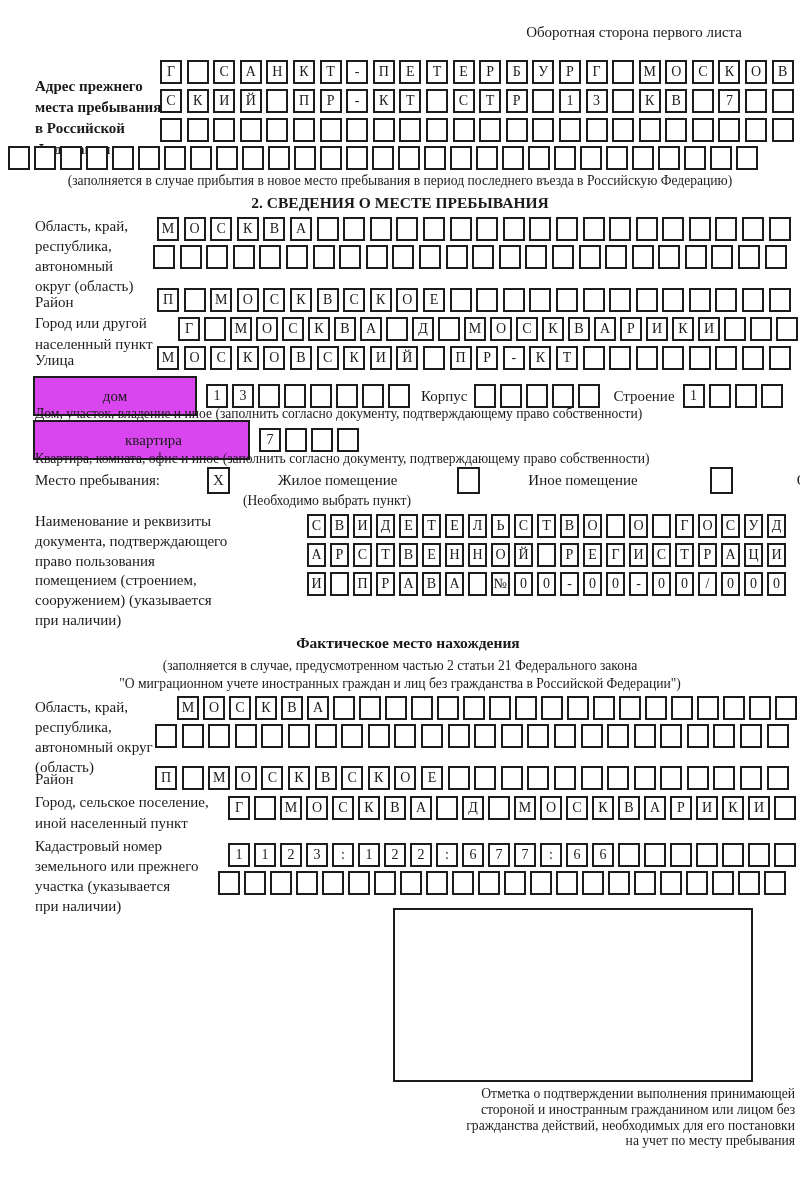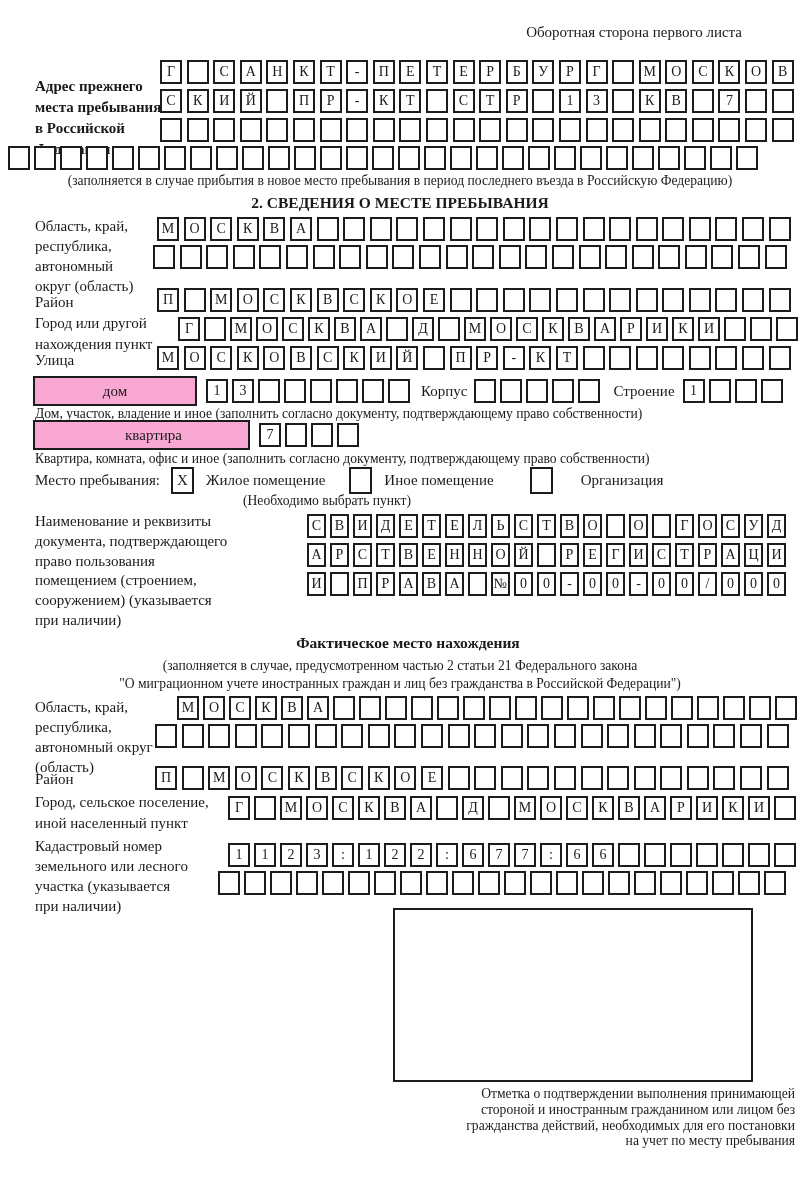--- a/index.html
+++ b/index.html
@@ -16,22 +16,22 @@
   .cellrow{display:flex;gap:4.6px;}
   .pitch26{gap:4px;}
   .cell{
     width:22px;height:24px;box-sizing:border-box;border:2px solid #1c1c1c;
     display:flex;align-items:center;justify-content:center;flex:0 0 auto;
     font-size:14px;line-height:1;background:#fff;
   }
   .small .cell{width:19px;}
   .inline-flex{display:flex;align-items:center;}
   .wbox{
-    box-sizing:border-box;border:2px solid #1c1c1c;height:30px;
-    display:flex;align-items:center;justify-content:center;font-size:15px;background:#f9a8d4;flex:0 0 auto;
+    box-sizing:border-box;border:2px solid #1c1c1c;height:40px;
+    display:flex;align-items:center;justify-content:center;font-size:15px;background:#d946ef;flex:0 0 auto;
   }
   .chk{
     width:23px;height:27px;box-sizing:border-box;border:2px solid #1c1c1c;
     display:flex;align-items:center;justify-content:center;font-size:15px;background:#fff;flex:0 0 auto;
   }
   .stamp{box-sizing:border-box;border:2px solid #1c1c1c;background:#fff;}
   .seg-lbl{font-size:15px;flex:0 0 auto;}
 </style>
 </head>
 <body>
@@ -236,21 +236,21 @@
       <span class="cell"></span>
       <span class="cell"></span>
       <span class="cell"></span>
       <span class="cell"></span>
       <span class="cell"></span>
       <span class="cell"></span>
       <span class="cell"></span>
     </div>
 
   <div class="abs lbl" style="top:313px;left:35px;">Город или другой
-нахождения пункт</div>
+населенный пункт</div>
   <div class="abs cellrow pitch26" style="top:317px;left:178px;">
       <span class="cell">Г</span>
       <span class="cell"></span>
       <span class="cell">М</span>
       <span class="cell">О</span>
       <span class="cell">С</span>
       <span class="cell">К</span>
       <span class="cell">В</span>
       <span class="cell">А</span>
       <span class="cell"></span>
@@ -333,21 +333,21 @@
     <div class="wbox" style="width:217px;margin-right:9px;padding-left:24px;">квартира</div>
     <div class="cellrow pitch26">
         <span class="cell">7</span>
         <span class="cell"></span>
         <span class="cell"></span>
         <span class="cell"></span>
       </div>
   </div>
   <div class="abs note" style="top:451px;left:35px;">Квартира, комната, офис и иное (заполнить согласно документу, подтверждающему право собственности)</div>
 
-  <div class="abs inline-flex" style="top:467px;left:35px;">
+  <div class="abs inline-flex" style="top:467px;left:35px;gap:36px;">
     <div class="seg-lbl">Место пребывания:</div>
     <div class="chk" style="margin-left:11px;">X</div>
     <div class="seg-lbl" style="margin-left:12px;">Жилое помещение</div>
     <div class="chk" style="margin-left:24px;"></div>
     <div class="seg-lbl" style="margin-left:12px;">Иное помещение</div>
     <div class="chk" style="margin-left:36px;"></div>
     <div class="seg-lbl" style="margin-left:28px;">Организация</div>
   </div>
   <div class="abs note" style="top:493px;left:243px;">(Необходимо выбрать пункт)</div>
 
@@ -537,21 +537,21 @@
       <span class="cell">В</span>
       <span class="cell">А</span>
       <span class="cell">Р</span>
       <span class="cell">И</span>
       <span class="cell">К</span>
       <span class="cell">И</span>
       <span class="cell"></span>
     </div>
 
   <div class="abs lbl-tight" style="top:836px;left:35px;">Кадастровый номер
-земельного или лесного
+земельного или прежнего
 участка (указывается
 при наличии)</div>
   <div class="abs cellrow pitch26" style="top:843px;left:228px;">
       <span class="cell">1</span>
       <span class="cell">1</span>
       <span class="cell">2</span>
       <span class="cell">3</span>
       <span class="cell">:</span>
       <span class="cell">1</span>
       <span class="cell">2</span>

